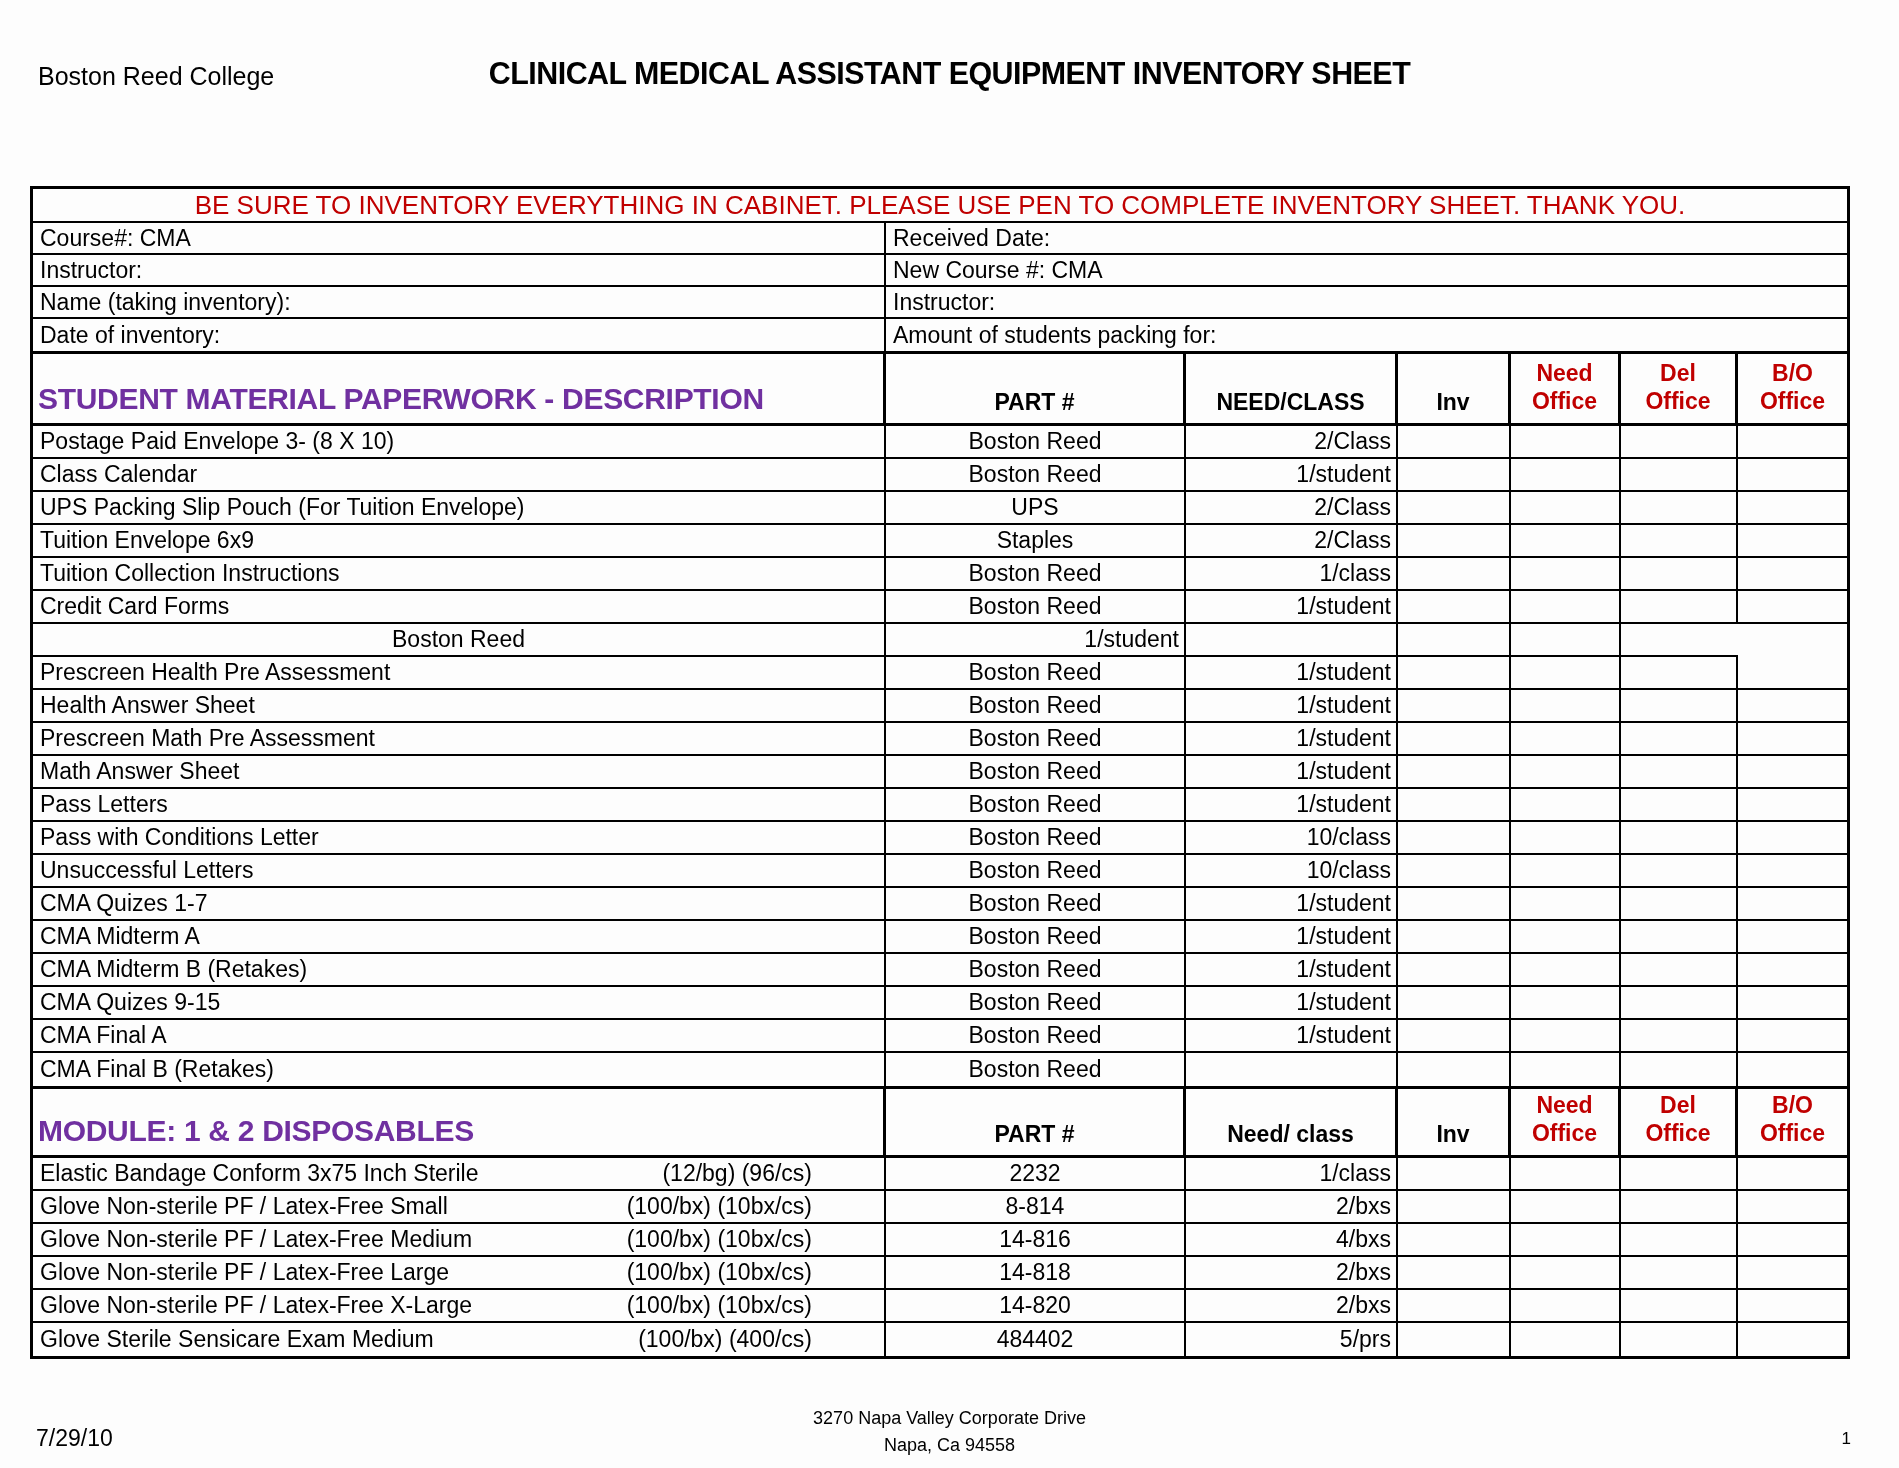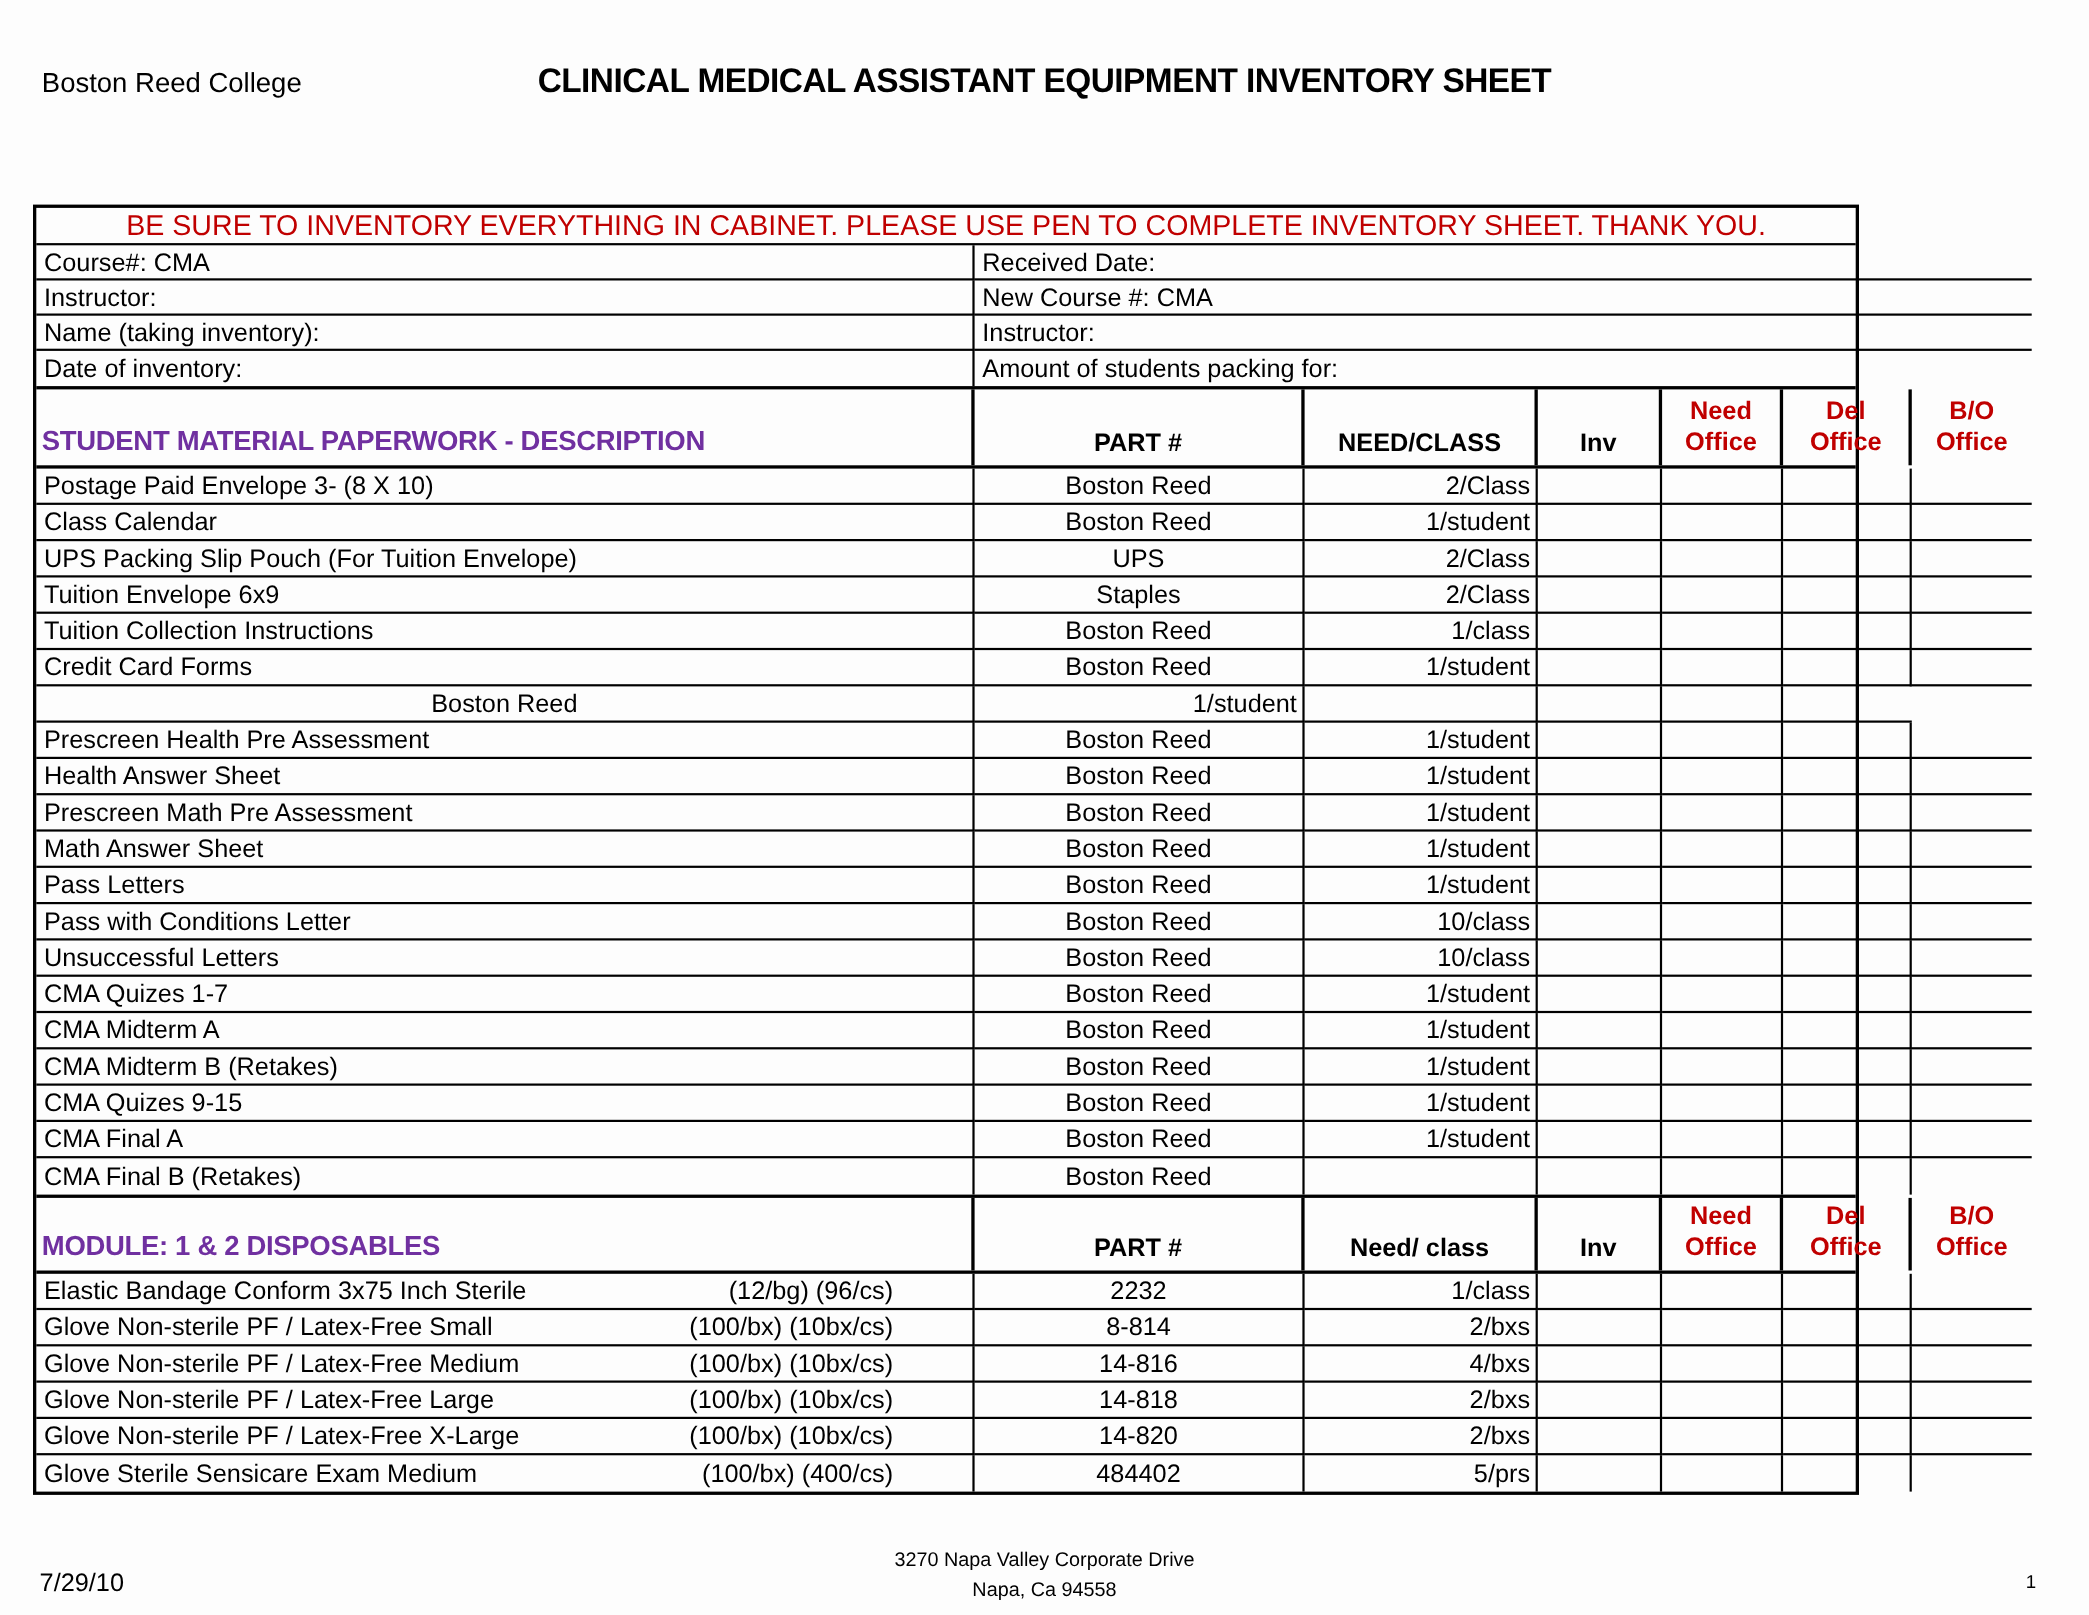--- a/index.html
+++ b/index.html
@@ -21,21 +21,21 @@
   .doc-title {
     position: absolute; left: 0; right: 0; top: 56px;
     text-align: center;
     font-size: 31px; font-weight: 700; letter-spacing: -0.5px;
     transform: scaleX(0.98);
   }
 
   
   .sheet {
     margin-left: 30px;
-    width: 1660px;
+    width: 1820px;
     border: 3px solid #000;
     background: #fdfdfd;
   }
 
   .banner {
     height: 34px;
     display: flex; align-items: center; justify-content: center;
     font-size: 26px; color: #c00000;
     border-bottom: 2px solid #000;
     white-space: nowrap;
@@ -65,21 +65,21 @@
   .sec-header > div {
     display: flex; align-items: flex-end; justify-content: center;
     padding-bottom: 7px;
     border-right: 3px solid #000;
     font-weight: 700; font-size: 23px;
     text-align: center;
   }
   .sec-header > div:last-child { border-right: none; }
   .sec-header .sec-title {
     justify-content: flex-start; padding-left: 5px;
-    color: #7030a0; font-size: 25px; letter-spacing: -0.3px;
+    color: #7030a0; font-size: 30px; letter-spacing: -0.3px;
   }
   .sec-header .office-h { color: #c00000; white-space: pre-line; line-height: 1.25; }
   .sec1-header { height: 75px; }
   .sec2-header { height: 72px; }
 
   .trow > div {
     height: 33px;
     display: flex; align-items: center;
     border-right: 2px solid #000;
     border-bottom: 2px solid #000;

